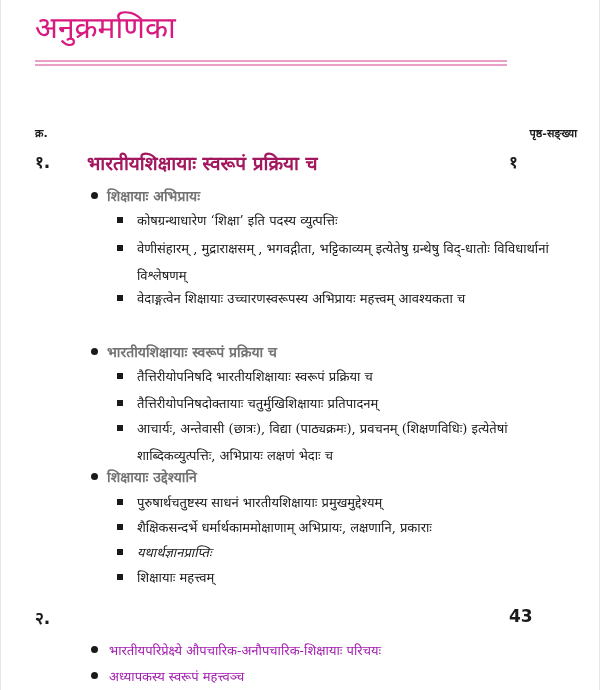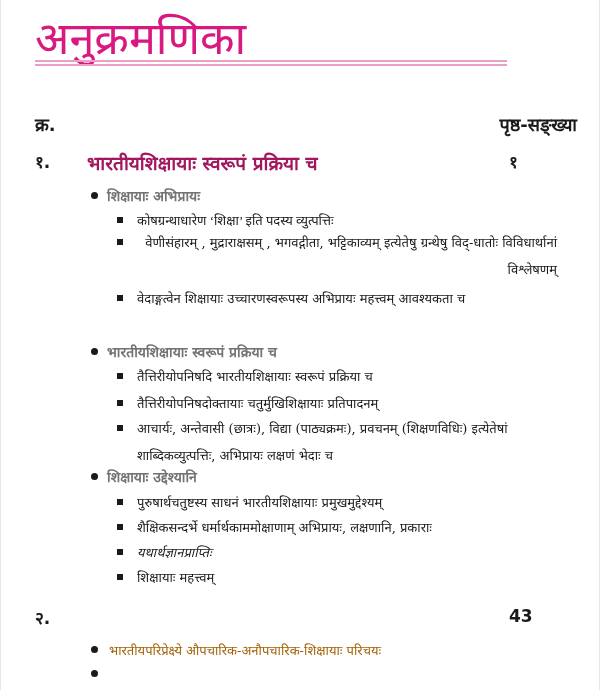--- a/index.html
+++ b/index.html
@@ -9,30 +9,30 @@
       font-family: "DejaVu Serif", serif;
       color: #1a1a1a;
       position: relative;
       border-left: 1px solid #e6e6e6;
       border-right: 1px solid #e6e6e6;
       box-sizing: border-box;
     }
     .title {
       position: absolute; left: 34px; top: 6px;
       font-family: "DejaVu Sans", sans-serif;
-      font-size: 45px; color: #d8197f; font-weight: normal;
+      font-size: 30px; color: #d8197f; font-weight: normal;
       letter-spacing: 0px;
     }
     .rule { position: absolute; left: 34px; width: 472px; height: 2px; background: #ec9fc6; }
     .rule.r1 { top: 60px; }
     .rule.r2 { top: 64px; }
     .col-head {
-      position: absolute; top: 112px;
+      position: absolute; top: 125px;
       font-family: "DejaVu Sans", sans-serif;
-      font-size: 18px; font-weight: bold; color: #1a1a1a;
+      font-size: 11px; font-weight: bold; color: #1a1a1a;
     }
     .col-head.left { left: 34px; }
     .col-head.right { right: 22px; }
     .chapter {
       position: absolute; left: 0; width: 600px; height: 26px;
     }
     .chapter .num {
       position: absolute; left: 34px; top: 0;
       font-family: "DejaVu Sans", sans-serif; font-weight: bold; font-size: 17px; color: #1a1a1a;
     }
@@ -55,21 +55,21 @@
     .item {
       position: absolute; left: 116px; width: 440px;
       font-size: 13px; line-height: 27px; color: #1a1a1a;
     }
     .item .sq {
       position: absolute; left: 0; top: 10px; width: 6px; height: 6px; background: #1a1a1a;
     }
     .item .txt { display: block; margin-left: 20px; }
     .sec2 {
       position: absolute; left: 90px;
-      font-size: 13px; color: #a16207;
+      font-size: 13px; color: #a21caf;
     }
     .sec2 .dot {
       display: inline-block; width: 7px; height: 7px; border-radius: 50%;
       background: #1a1a1a; margin-right: 11px; vertical-align: middle; position: relative; top: -2px;
     }
   </style>
 </head>
 <body>
 
 <div class="title">अनुक्रमणिका</div>
@@ -81,25 +81,25 @@
 
 <div class="chapter" style="top:150px;">
   <span class="num">१.</span>
   <span class="ctitle">भारतीयशिक्षायाः स्वरूपं प्रक्रिया च</span>
   <span class="page">१</span>
 </div>
 
 <div class="sec" style="top:186px;">
   <span class="dot"></span><span>शिक्षायाः अभिप्रायः</span>
 </div>
-<div class="item" style="top:207px;font-family:Liberation Serif, serif;">
+<div class="item" style="top:207px;">
   <span class="sq"></span>
   <span class="txt">कोषग्रन्थाधारेण ‘शिक्षा’ इति पदस्य व्युत्पत्तिः</span>
 </div>
-<div class="item" style="top:229px;text-align:right;">
+<div class="item" style="top:235px;">
   <span class="sq"></span>
   <span class="txt">वेणीसंहारम् , मुद्राराक्षसम् , भगवद्गीता, भट्टिकाव्यम् इत्येतेषु ग्रन्थेषु विद्-धातोः  विविधार्थानां विश्लेषणम्</span>
 </div>
 <div class="item" style="top:285px;">
   <span class="sq"></span>
   <span class="txt">वेदाङ्गत्वेन शिक्षायाः उच्चारणस्वरूपस्य अभिप्रायः महत्त्वम् आवश्यकता च</span>
 </div>
 
 <div class="sec" style="top:342px;">
   <span class="dot"></span><span>भारतीयशिक्षायाः स्वरूपं प्रक्रिया च</span>
@@ -139,14 +139,14 @@
 
 <div class="chapter" style="top:606px;">
   <span class="num">२.</span>
   <span class="page">43</span>
 </div>
 
 <div class="sec2" style="top:641px;">
   <span class="dot"></span><span>भारतीयपरिप्रेक्ष्ये औपचारिक-अनौपचारिक-शिक्षायाः परिचयः</span>
 </div>
 <div class="sec2" style="top:667px;">
-  <span class="dot"></span>
+  <span class="dot"></span><span>अध्यापकस्य स्वरूपं महत्त्वञ्च</span>
 </div>
 
 </body></html>

